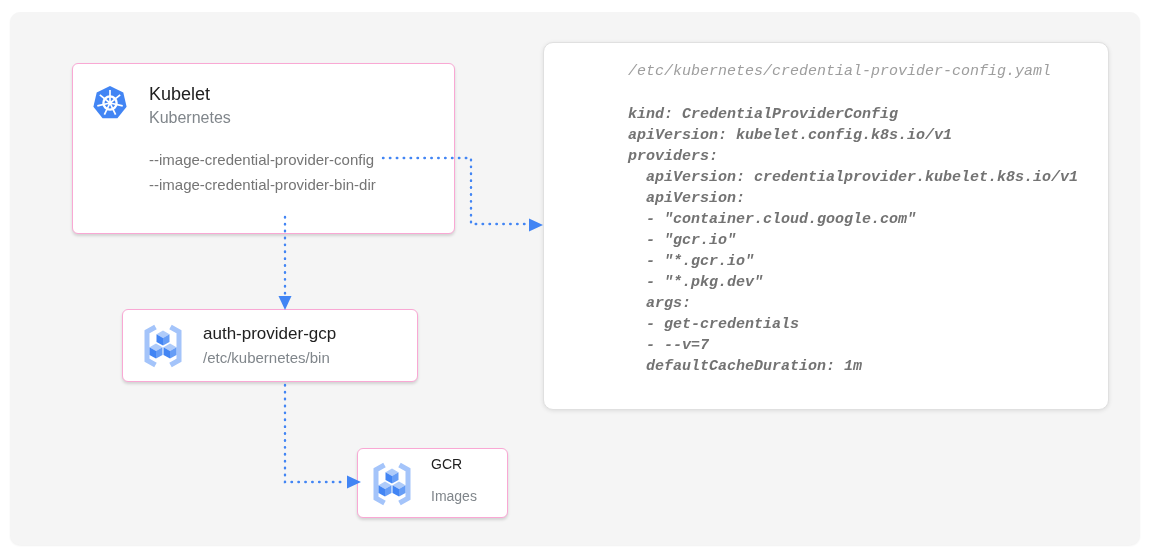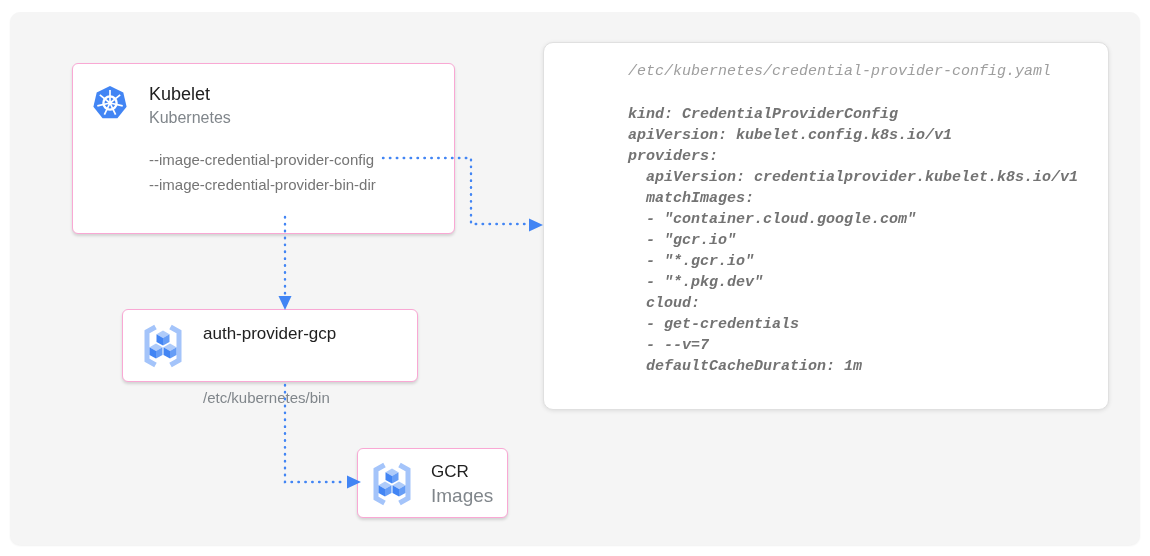--- a/index.html
+++ b/index.html
@@ -35,23 +35,23 @@
     position:absolute; color:#212121; font-size:18px; line-height:22px;
     white-space:nowrap;
   }
   .card-subtitle {
     position:absolute; color:#80868B; font-size:16px; line-height:20px;
     white-space:nowrap;
   }
   .card-kubelet .card-title    { left:76px; top:19px; }
   .card-kubelet .card-subtitle { left:76px; top:44px; }
   .card-auth .card-title    { left:80px; top:13px; font-size:17px; }
-  .card-auth .card-subtitle { left:80px; top:38px; font-size:15px;margin-top:40px; }
-  .card-gcr .card-title     { left:73px; top:12px; font-size:17px; }
-  .card-gcr .card-subtitle  { left:73px; top:37px; font-size:19px; }
+  .card-auth .card-subtitle { left:80px; top:38px; font-size:15px; }
+  .card-gcr .card-title     { left:73px; top:4px; font-size:14px; }
+  .card-gcr .card-subtitle  { left:73px; top:37px; font-size:14px; }
 
   .flag-list { position:absolute; left:76px; top:83px; }
   .flag {
     color:#757575; font-size:15px; line-height:25px; white-space:nowrap;
   }
 
   .code-panel {
     position:absolute; left:543px; top:42px; width:566px; height:368px;
     box-sizing:border-box; background:#ffffff;
     border:1px solid #E0E0E0; border-radius:10px;
@@ -146,26 +146,26 @@
     <div class="card-subtitle">Images</div>
   </div>
 
   <div class="code-panel">
     <div class="code-filename">/etc/kubernetes/credential-provider-config.yaml</div>
     <div>
       <div class="code-line">kind: CredentialProviderConfig</div>
       <div class="code-line">apiVersion: kubelet.config.k8s.io/v1</div>
       <div class="code-line">providers:</div>
       <div class="code-line">  apiVersion: credentialprovider.kubelet.k8s.io/v1</div>
-      <div class="code-line">  matchImages:</div>
+      <div class="code-line">  apiVersion:</div>
       <div class="code-line">  - "container.cloud.google.com"</div>
       <div class="code-line">  - "gcr.io"</div>
       <div class="code-line">  - "*.gcr.io"</div>
       <div class="code-line">  - "*.pkg.dev"</div>
-      <div class="code-line">  cloud:</div>
+      <div class="code-line">  args:</div>
       <div class="code-line">  - get-credentials</div>
       <div class="code-line">  - --v=7</div>
       <div class="code-line">  defaultCacheDuration: 1m</div>
     </div>
   </div>
 
   <svg class="connectors" viewBox="0 0 1150 556">
     <g stroke="#4285F4" stroke-width="2.4" fill="none" stroke-dasharray="0.5 6.4" stroke-linecap="round">
       <path d="M383,158 H471 V224 H527"></path>
       <path d="M285,217 V294"></path>

